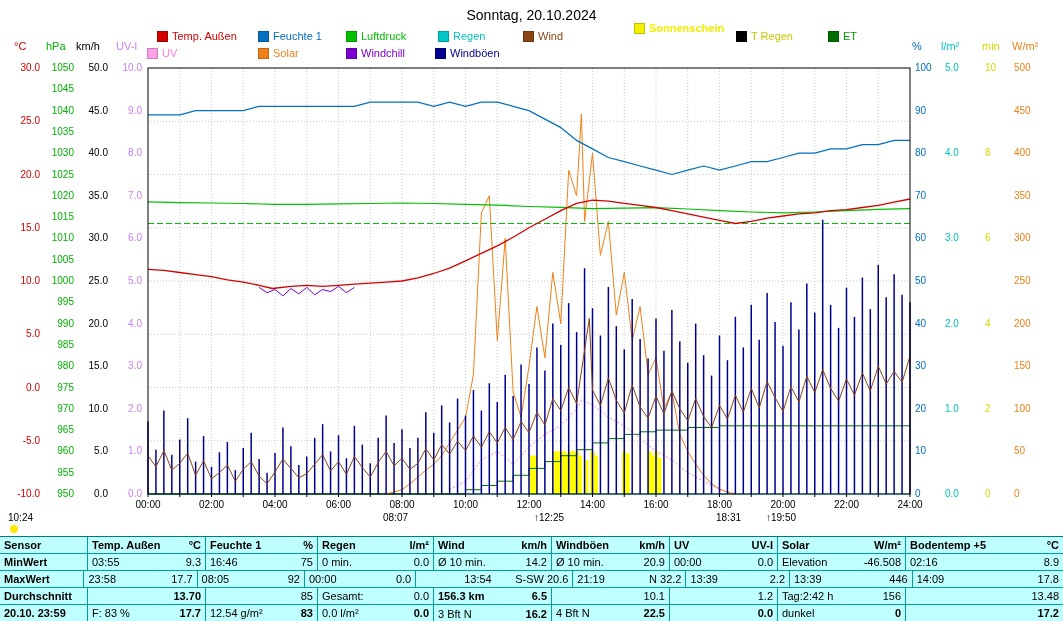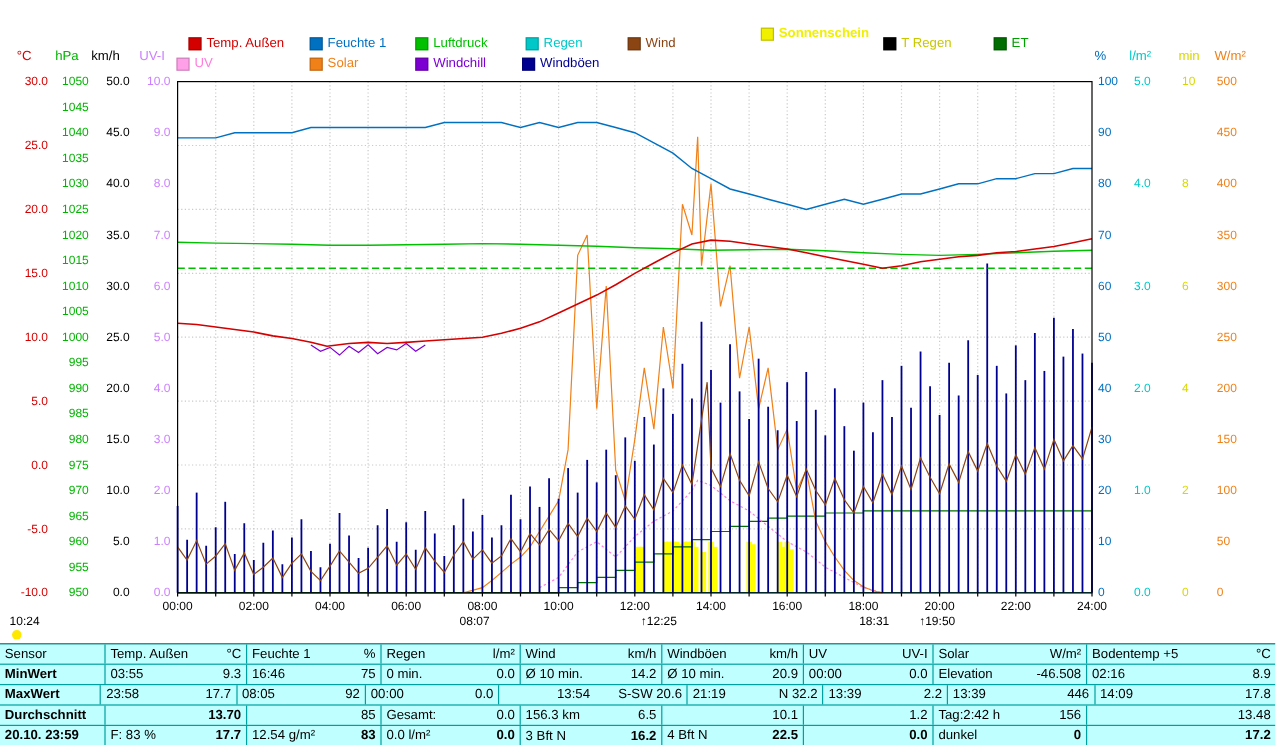--- a/index.html
+++ b/index.html
@@ -10,29 +10,30 @@
   #legend{position:absolute;left:0;top:0;width:100%;height:64px;}
   .legend-item{position:absolute;display:flex;align-items:center;gap:4px;font-size:11px;white-space:nowrap;}
   .legend-swatch{width:9px;height:9px;display:inline-block;border:1px solid rgba(0,0,0,.2);}
   #stats-table{position:absolute;left:0;top:536px;width:1063px;height:85px;background:#c0ffff;
                border-top:1px solid #007b7b;font-size:11px;}
   .t-row{display:flex;height:17px;line-height:16px;box-sizing:border-box;border-bottom:1px solid #00a0a0;}
   .t-row:last-child{border-bottom:none;}
   .t-cell{box-sizing:border-box;border-right:1px solid #00a0a0;padding:0 4px;display:flex;
           justify-content:space-between;overflow:hidden;white-space:nowrap;}
   .t-cell:last-child{border-right:none;}
-  .t-row.header .t-cell{font-weight:normal;}
+  .t-row.header .t-cell{font-weight:bold;}
   .sensor-cell{font-weight:bold;justify-content:flex-start;}
   .c-r{text-align:right;margin-left:4px;}
   .t-row.bold .c-r, .t-row.bold .sensor-cell{font-weight:bold;}
 </style>
 </head>
 <body>
 
 <div class="page">
+  <div class="title">Sonntag, 20.10.2024</div>
   <svg id="chart-svg" width="1063" height="536">
       <g>
         <line x1="179.75" y1="68" x2="179.75" y2="494" stroke="#c9c9c9" stroke-dasharray="1 2"></line>
         <line x1="211.5" y1="68" x2="211.5" y2="494" stroke="#c9c9c9" stroke-dasharray="1 2"></line>
         <line x1="243.25" y1="68" x2="243.25" y2="494" stroke="#c9c9c9" stroke-dasharray="1 2"></line>
         <line x1="275" y1="68" x2="275" y2="494" stroke="#c9c9c9" stroke-dasharray="1 2"></line>
         <line x1="306.75" y1="68" x2="306.75" y2="494" stroke="#c9c9c9" stroke-dasharray="1 2"></line>
         <line x1="338.5" y1="68" x2="338.5" y2="494" stroke="#c9c9c9" stroke-dasharray="1 2"></line>
         <line x1="370.25" y1="68" x2="370.25" y2="494" stroke="#c9c9c9" stroke-dasharray="1 2"></line>
         <line x1="402" y1="68" x2="402" y2="494" stroke="#c9c9c9" stroke-dasharray="1 2"></line>
@@ -535,21 +536,21 @@
           <span class="c-r">13.70</span>
         </div>
         <div class="t-cell" style="width: 112px;">
           <span class="c-l"></span>
           <span class="c-r">85</span>
         </div>
         <div class="t-cell" style="width: 116px;">
           <span class="c-l">Gesamt:</span>
           <span class="c-r">0.0</span>
         </div>
-        <div class="t-cell" style="width: 118px;">
+        <div class="t-cell" style="width: 118px; font-weight: bold;">
           <span class="c-l">156.3 km</span>
           <span class="c-r">6.5</span>
         </div>
         <div class="t-cell" style="width: 118px;">
           <span class="c-l"></span>
           <span class="c-r">10.1</span>
         </div>
         <div class="t-cell" style="width: 108px;">
           <span class="c-l"></span>
           <span class="c-r">1.2</span>

